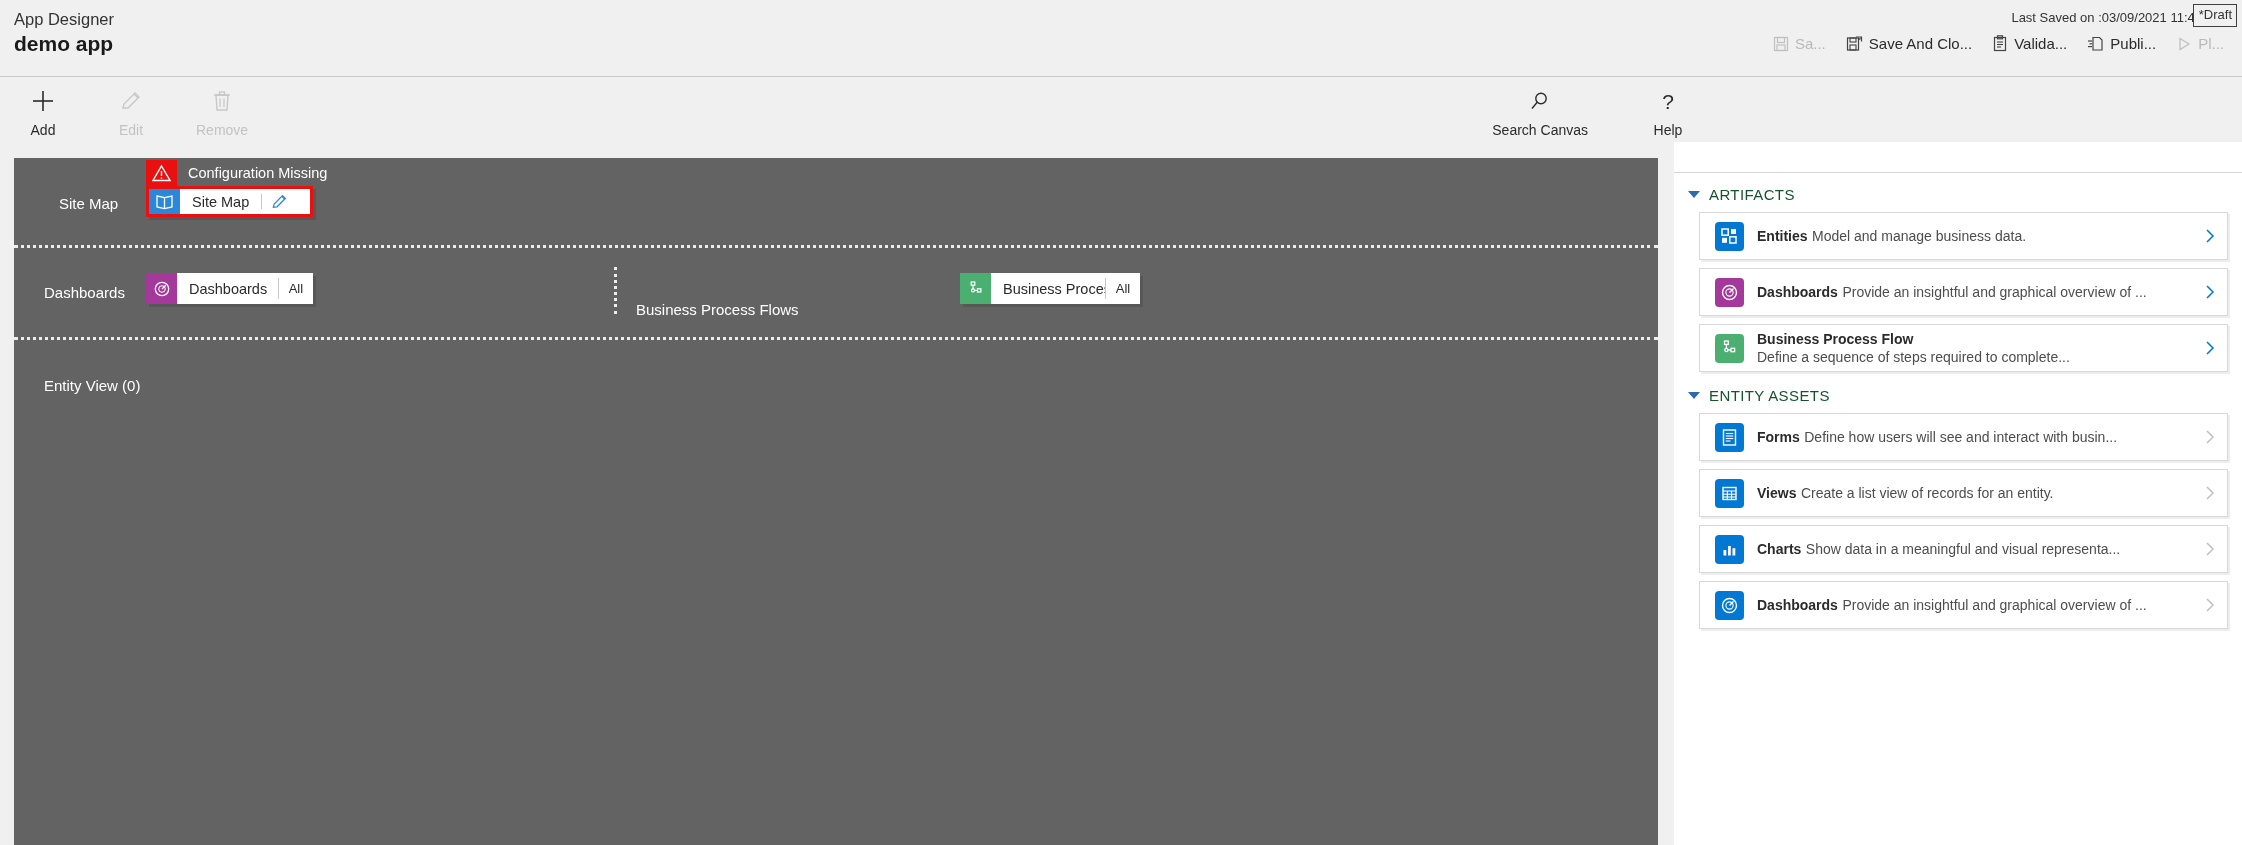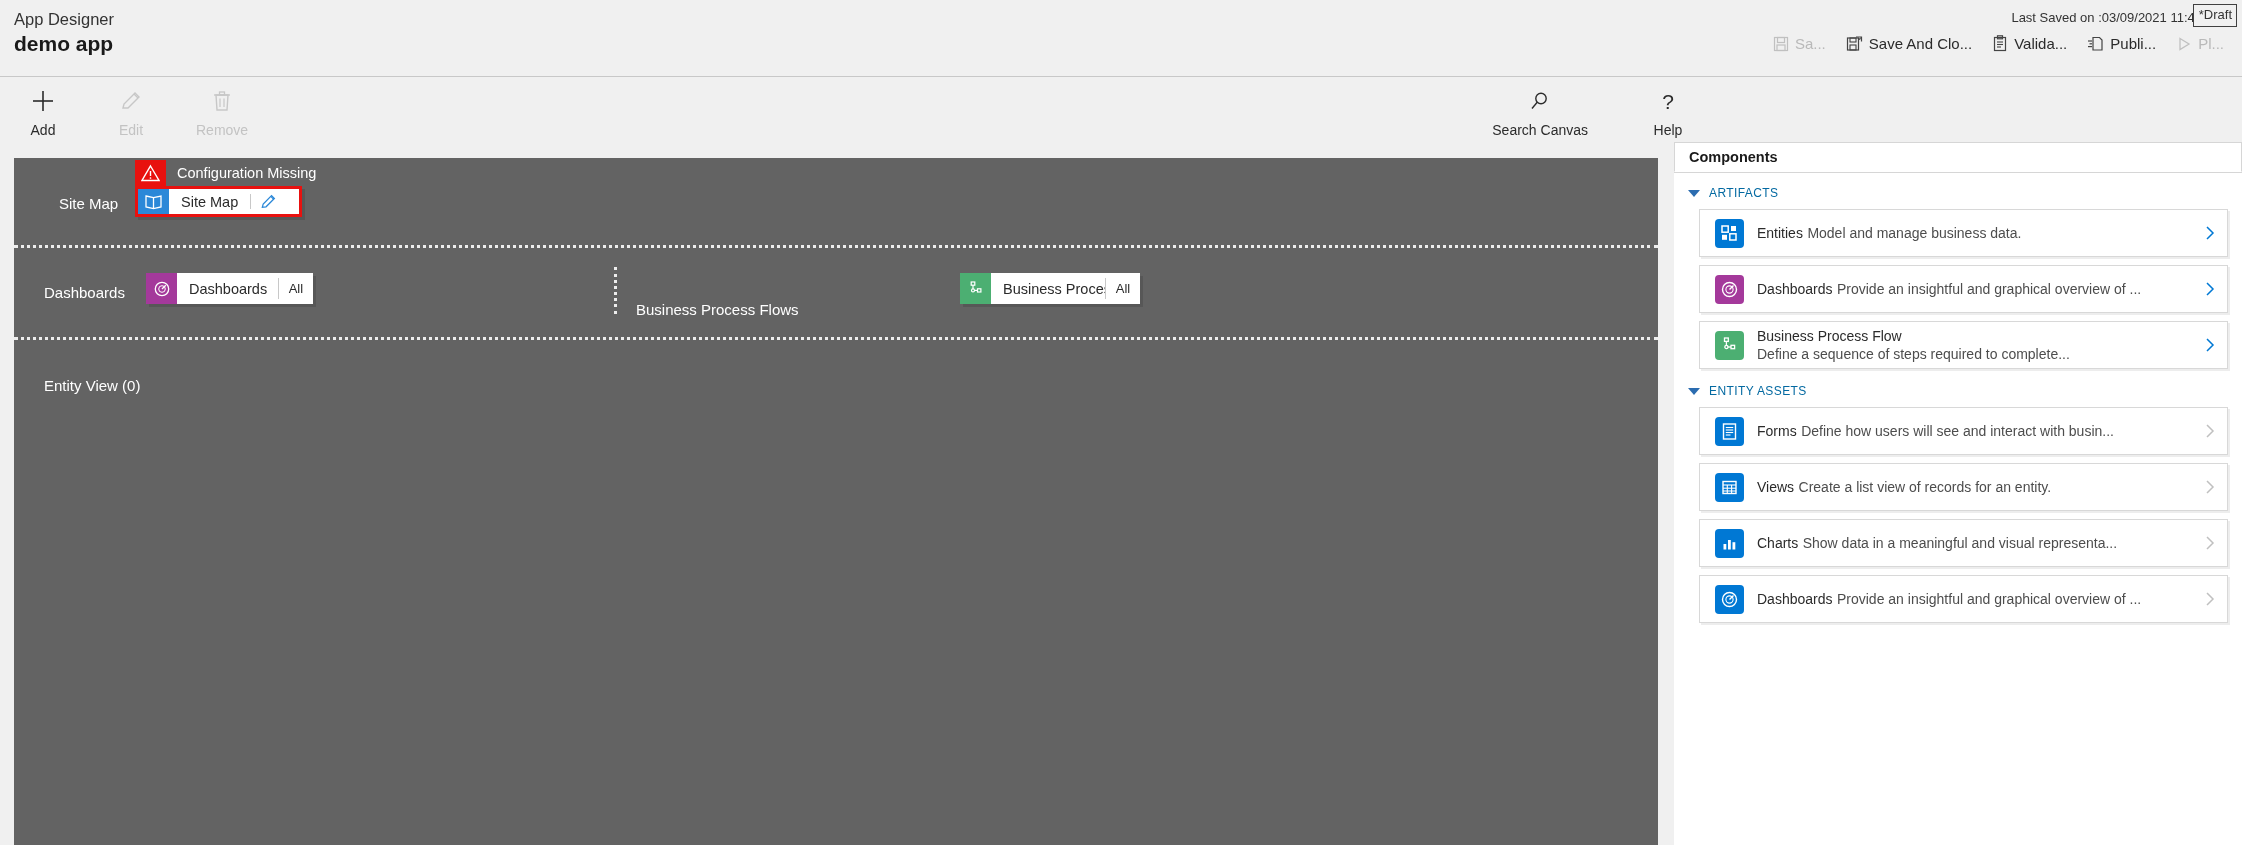--- a/index.html
+++ b/index.html
@@ -105,21 +105,21 @@
   .tile-right {
     display: flex; align-items: center; justify-content: center;
     padding: 0 10px; font-size: 13px; color: #2b2b2b; min-width: 34px;
   }
   .tile-edit {
     display: flex; align-items: center; justify-content: center;
     width: 34px; min-width: 34px;
   }
 
   
-  .sitemap-wrap { position: absolute; left: 121px; top: 2px; }
+  .sitemap-wrap { position: absolute; left: 132px; top: 2px; }
   .warn-bar { display: flex; align-items: center; height: 26px; }
   .warn-icon {
     width: 31px; min-width: 31px; height: 26px; background: #e8110f;
     display: flex; align-items: center; justify-content: center;
   }
   .warn-text {
     padding-left: 11px; font-size: 14.5px; color: #ffffff; white-space: nowrap;
   }
   .sitemap-tile {
     position: relative; display: flex; align-items: stretch;
@@ -146,38 +146,38 @@
 
   .section-head {
     display: flex; align-items: center; gap: 9px;
     padding: 5px 0 5px 14px; cursor: pointer;
   }
   .caret {
     width: 0; height: 0;
     border-left: 6px solid transparent; border-right: 6px solid transparent;
     border-top: 7px solid #2b6cb0;
   }
-  .section-title { font-size: 12px; color: #0369a1; letter-spacing: 0.4px; }
+  .section-title { font-size: 15px; color: #14532d; letter-spacing: 0.4px; }
 
   .card {
     position: relative; margin: 4px 14px 8px 25px;
     background: #ffffff; border: 1px solid #d8d8d8;
     height: 48px; display: flex; align-items: center;
     box-shadow: 2px 2px 0 rgba(0,0,0,0.07);
     cursor: pointer;
   }
   .card-icon {
     width: 29px; height: 29px; min-width: 29px; margin-left: 15px;
     border-radius: 4px; display: flex; align-items: center; justify-content: center;
   }
   .ic-blue { background: #0078d4; }
   .ic-purple { background: #a4399b; }
   .ic-green { background: #4caf72; }
   .card-text { margin-left: 13px; flex: 1; overflow: hidden; }
-  .card-title { font-size: 14px; font-weight: normal; color: #2b2b2b; line-height: 17px; }
+  .card-title { font-size: 14px; font-weight: bold; color: #2b2b2b; line-height: 17px; }
   .card-desc {
     font-size: 14px; color: #4d4d4d; line-height: 17px;
     white-space: nowrap; overflow: hidden;
   }
   .card-chevron {
     width: 34px; min-width: 34px; display: flex;
     align-items: center; justify-content: center;
   }
 </style>
 </head>
@@ -389,21 +389,20 @@
 
     <div class="row-divider" style="top:179px;"></div>
 
     <div class="canvas-row row-entity">
       <div class="row-label" style="left:30px; top:40px;">Entity View (0)</div>
     </div>
   </div>
 
   <div class="panel">
     <div class="panel-tabs">
-      <div class="panel-tab active">Components</div>
     </div>
 
     <div class="panel-body">
 
       <div class="section-head">
         <span class="caret"></span>
         <span class="section-title">ARTIFACTS</span>
       </div>
 
       <div class="card">

